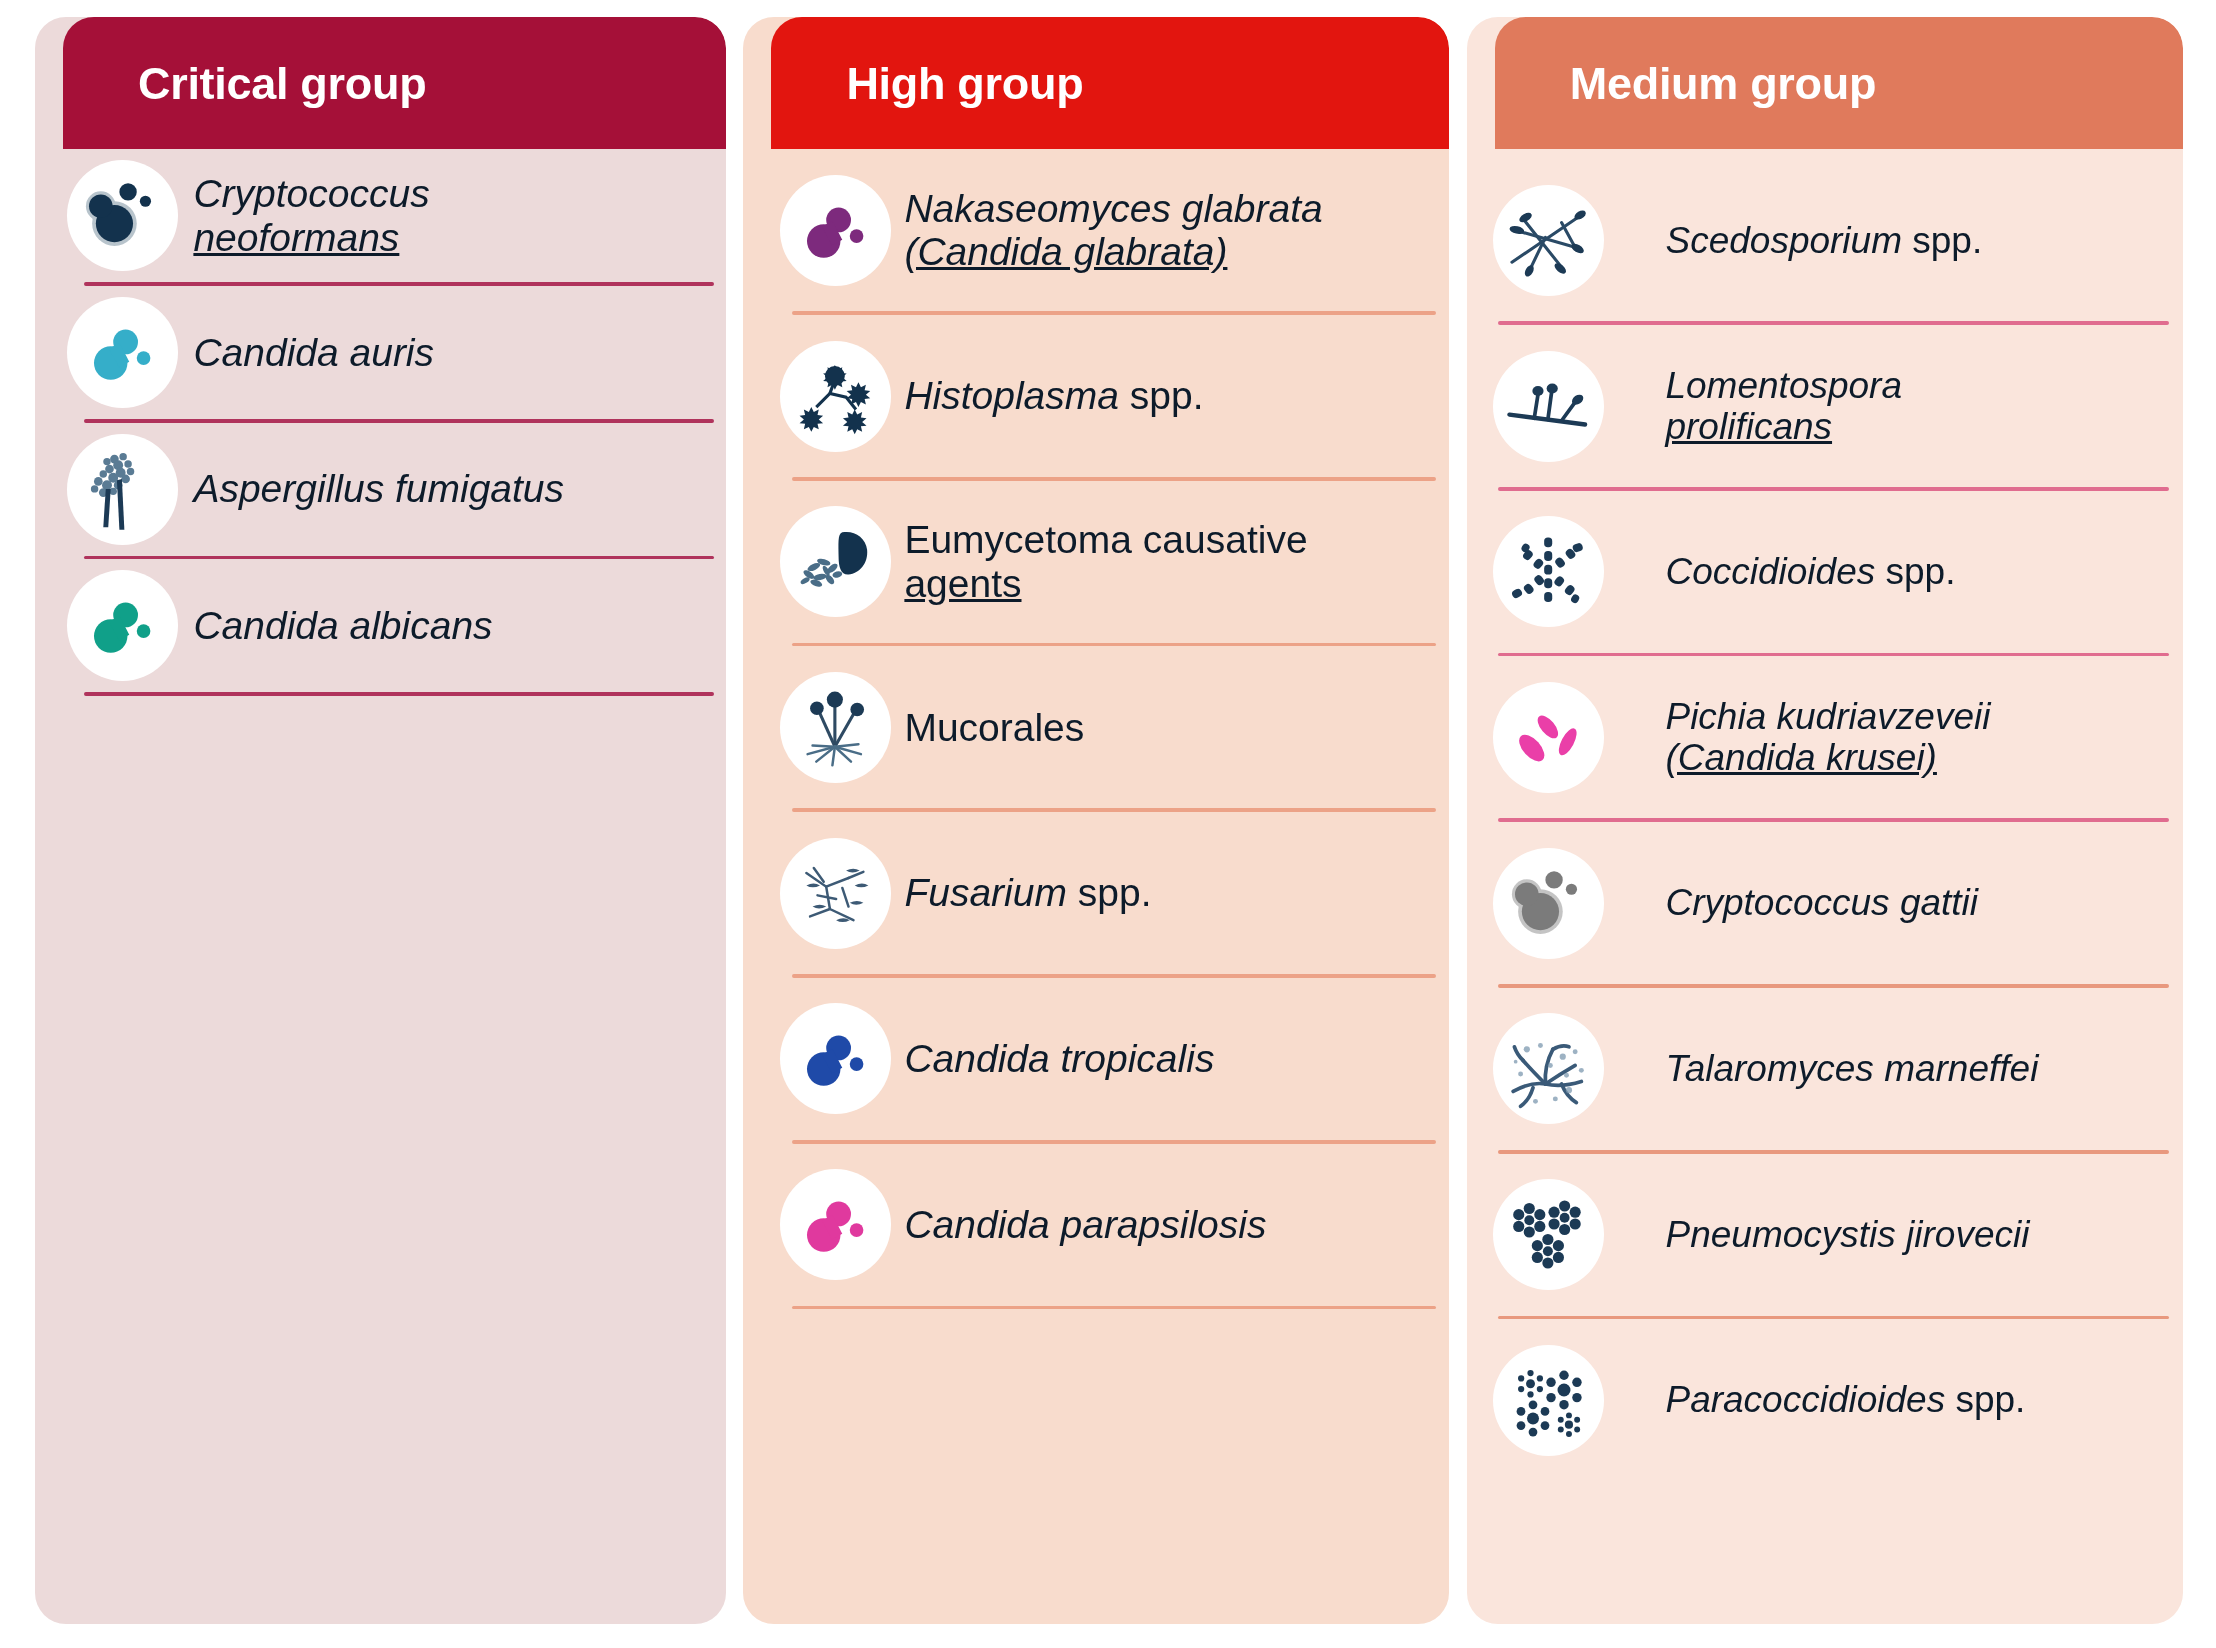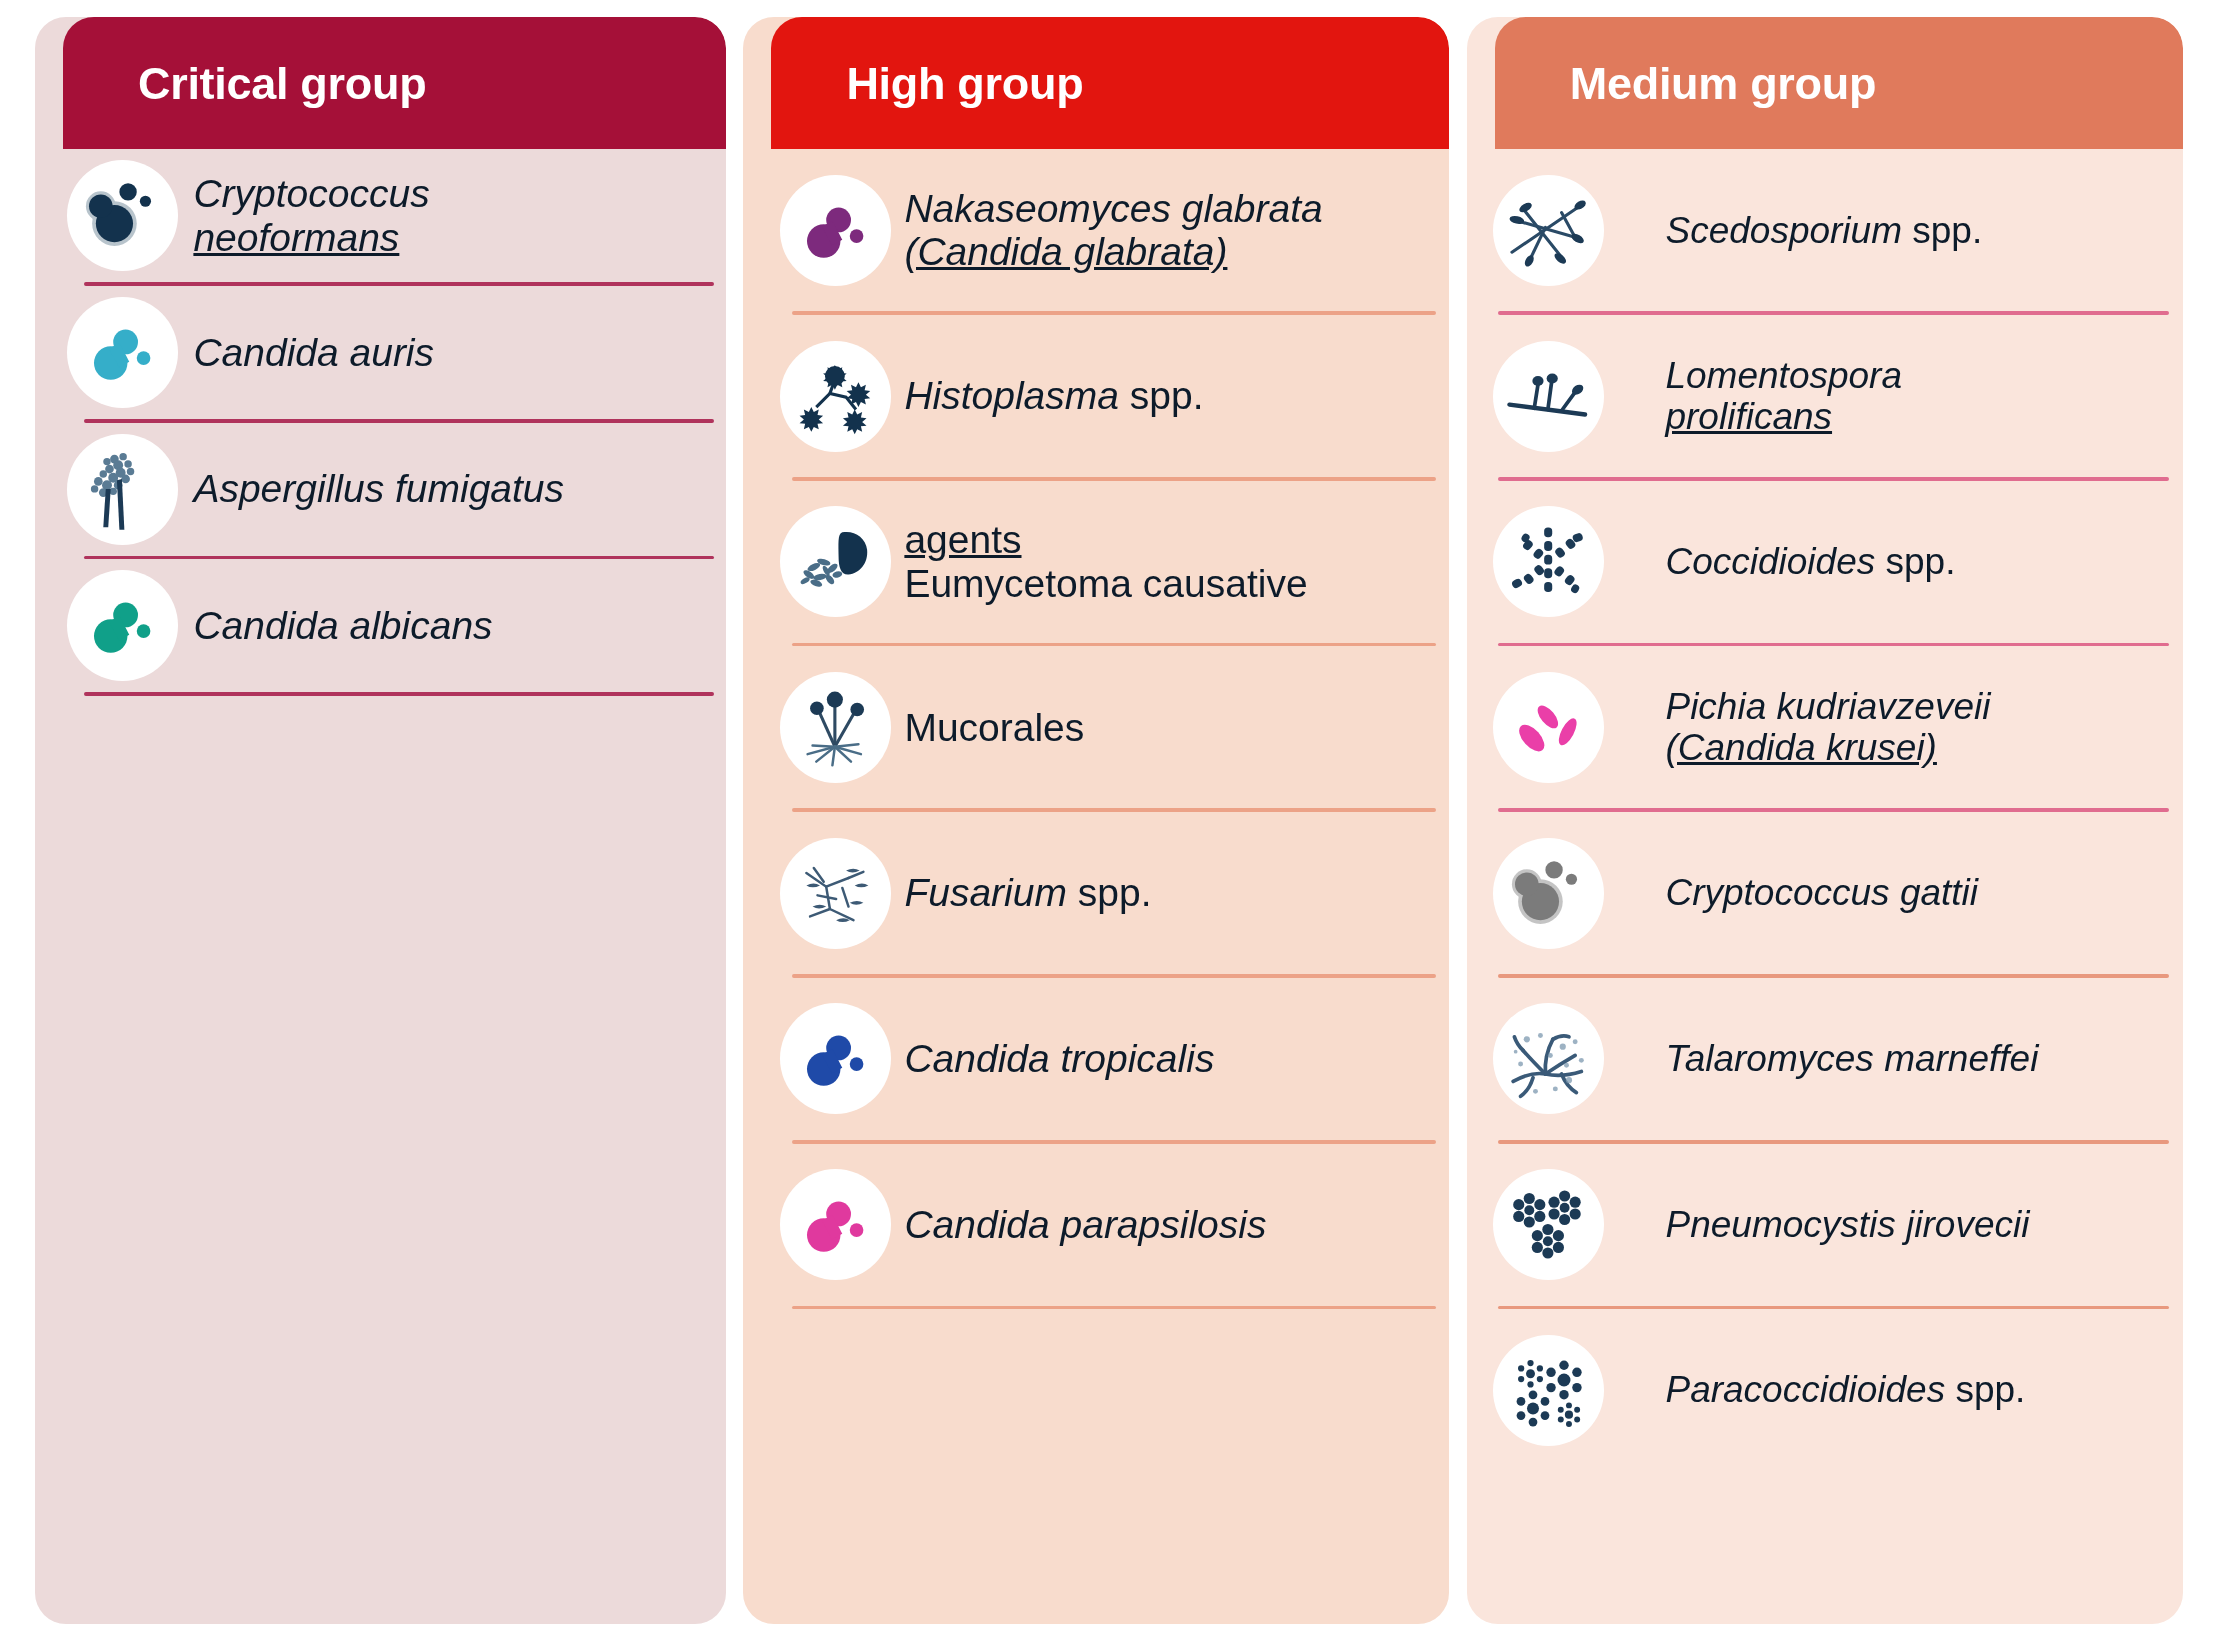--- a/index.html
+++ b/index.html
@@ -19,21 +19,21 @@
   }
   .col{
     border-radius:31px;
     overflow:hidden;
     display:flex;
     flex-direction:column;
     box-sizing:border-box;
   }
   .col-critical{ width:691px; background:#ecdada; }
   .col-high{     width:706px; background:#f8dccd; }
-  .col-medium{   width:716px; background:#fae5dc; }
+  .col-medium{   width:716px; background:#fae5dc;gap:10px; }
 
   .col-header{
     height:132px;
     display:flex;
     align-items:center;
     padding-left:75px;
     box-sizing:border-box;
     border-radius:31px 31px 0 0;
     margin-left:28px;
   }
@@ -303,22 +303,22 @@
                   <ellipse cx="66" cy="104" rx="9" ry="5" transform="rotate(50 66 104)"></ellipse>
                   <ellipse cx="44" cy="110" rx="10" ry="5" transform="rotate(20 44 110)"></ellipse>
                   <ellipse cx="78" cy="96" rx="8" ry="5" transform="rotate(-15 78 96)"></ellipse>
                   <ellipse cx="26" cy="106" rx="8" ry="4" transform="rotate(-30 26 106)"></ellipse>
                   <ellipse cx="60" cy="90" rx="9" ry="4" transform="rotate(60 60 90)"></ellipse>
                 </g>
               </svg>
             </div>
           </div>
           <div class="label">
+            <span class="plain">Eumycetoma causative</span>
             <span class="plain line2">agents</span>
-            <span class="plain">Eumycetoma causative</span>
           </div>
         </div>
       </div>
       <div class="divider div-high"></div>
 
       <div class="row">
         <div class="row-inner">
           <div class="icon-wrap">
             <div class="icon-disc">
               <svg width="93" height="93" viewBox="0 0 150 150">

